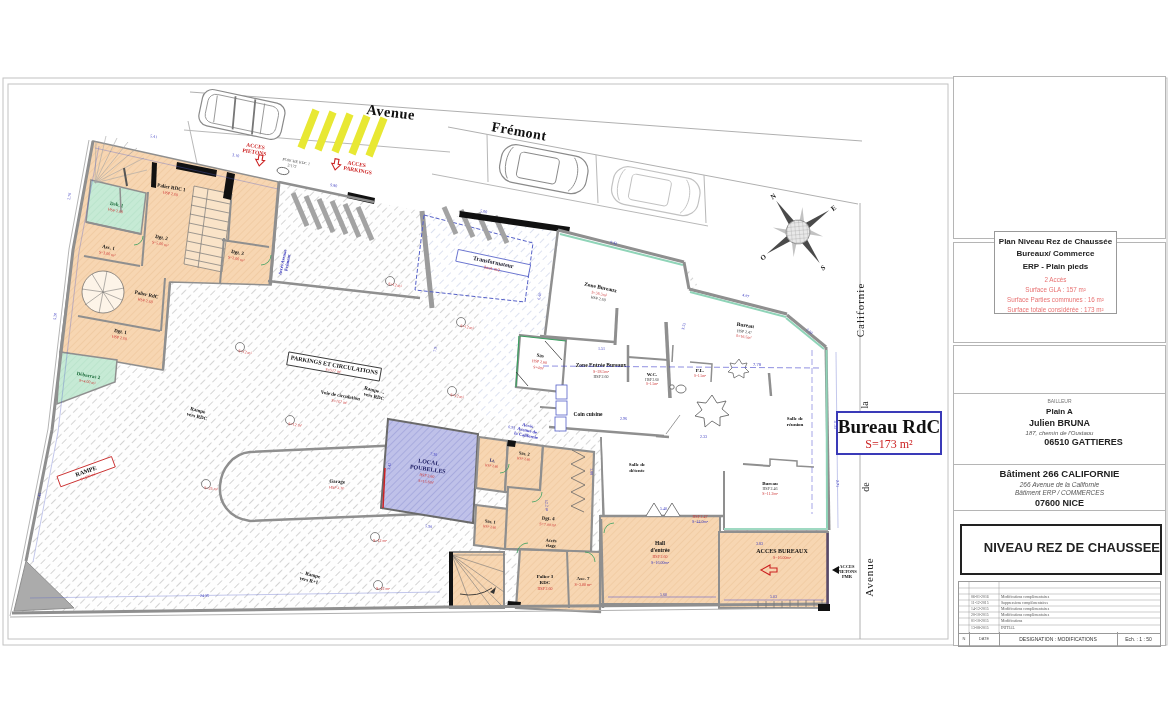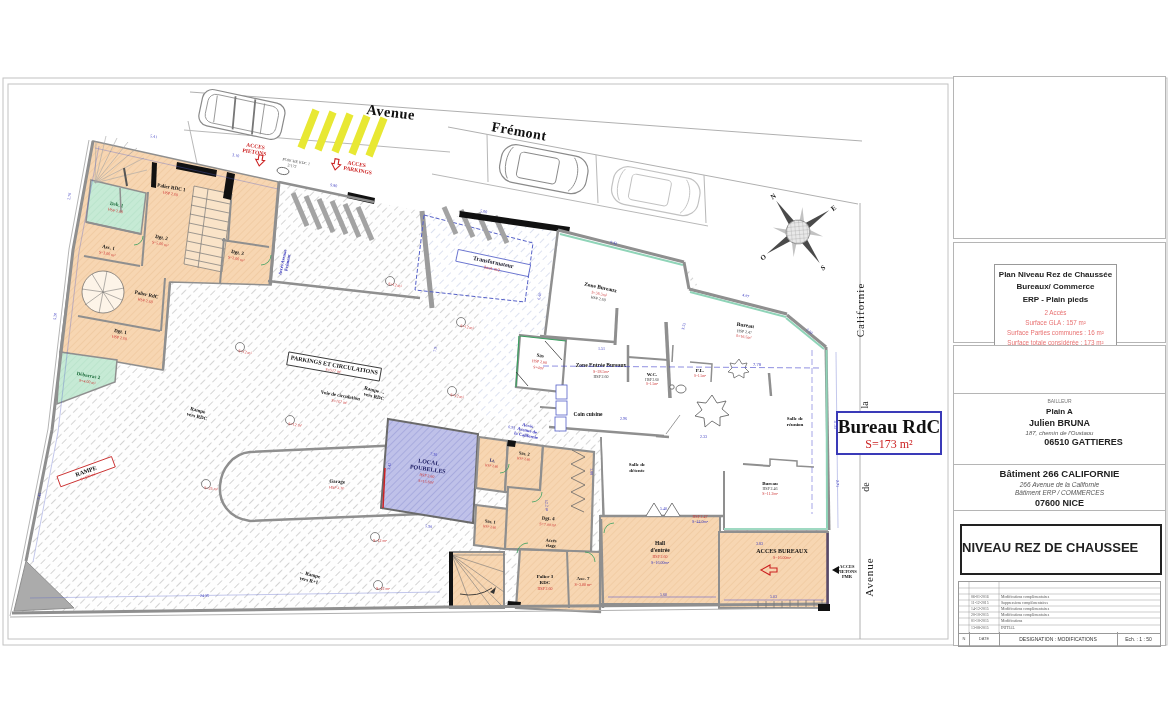--- a/index.html
+++ b/index.html
@@ -652,21 +652,21 @@
 
 <rect x="837" y="412" width="104" height="42" fill="#ffffff" stroke="#3a3ab8" stroke-width="2"></rect>
 <text x="889" y="433" font-size="19" font-weight="bold" fill="#111" text-anchor="middle">Bureau RdC</text>
 <text x="889" y="448" font-size="12" fill="#cc2222" text-anchor="middle" font-family="Liberation Sans">S=173 m²</text>
 </svg>
 
 <div class="rc" style="left:953px;top:76px;width:213px;height:163px;"></div>
 
 <div class="rc" style="left:953px;top:242px;width:213px;height:101px;"></div>
 
-<div class="rc" style="left:994px;top:264px;width:123px;height:83px;border:1px solid #999;text-align:center;font-family:'Liberation Sans';">
+<div class="rc" style="left:994px;top:231px;width:123px;height:83px;border:1px solid #999;text-align:center;font-family:'Liberation Sans';">
 <div style="margin-top:4px;font-size:8px;font-weight:bold;color:#222;line-height:1.55;">Plan Niveau Rez de Chaussée<br>Bureaux/ Commerce<br>ERP - Plain pieds</div>
 <div style="font-size:6.3px;color:#e87272;line-height:1.6;margin-top:2px;">2 Accès<br>Surface GLA : 157 m²<br>Surface Parties communes : 16 m²<br>Surface totale considérée : 173 m²</div>
 </div>
 
 <div class="rc" style="left:953px;top:345px;width:213px;height:301px;"></div>
 
 <div class="abs" style="left:953px;top:393px;width:213px;text-align:center;">
 <div style="border-top:1px solid #b5b5b5;padding-top:4px;font-size:5px;color:#777;">BAILLEUR</div>
 <div style="font-size:8px;font-weight:bold;color:#222;margin-top:3px;">Plain A</div>
 <div style="font-size:9px;font-weight:bold;color:#222;margin-top:2px;">Julien BRUNA</div>
@@ -675,21 +675,21 @@
 </div>
 
 <div class="abs" style="left:953px;top:464px;width:213px;text-align:center;">
 <div style="border-top:1px solid #b5b5b5;padding-top:3px;font-size:9.5px;font-weight:bold;color:#222;">Bâtiment 266 CALIFORNIE</div>
 <div style="font-size:6.5px;font-style:italic;color:#555;margin-top:2px;">266 Avenue de la Californie</div>
 <div style="font-size:6.5px;font-style:italic;color:#555;margin-top:1px;">Bâtiment ERP / COMMERCES</div>
 <div style="font-size:9px;font-weight:bold;color:#222;margin-top:2px;">07600 NICE</div>
 </div>
 
 <div class="abs" style="left:953px;top:510px;width:213px;border-top:1px solid #b5b5b5;"></div>
-<div class="abs" style="left:960px;top:524px;width:198px;height:47px;border:2.5px solid #222;background:#fff;text-align:left;line-height:44px;font-size:13px;font-weight:bold;color:#222;font-family:'Liberation Sans';">NIVEAU REZ DE CHAUSSEE</div>
+<div class="abs" style="left:960px;top:524px;width:198px;height:47px;border:2.5px solid #222;background:#fff;text-align:right;line-height:44px;font-size:13px;font-weight:bold;color:#222;font-family:'Liberation Sans';">NIVEAU REZ DE CHAUSSEE</div>
 
 <div class="abs" style="left:958px;top:581px;width:201px;height:51px;border:1px solid #999;">
 <svg width="201" height="51">
 <g stroke="#999" stroke-width="0.5">
 <line x1="0" y1="6" x2="201" y2="6"></line>
           <line x1="0" y1="12" x2="201" y2="12"></line>
           <line x1="0" y1="18" x2="201" y2="18"></line>
           <line x1="0" y1="24" x2="201" y2="24"></line>
           <line x1="0" y1="30" x2="201" y2="30"></line>
           <line x1="0" y1="36" x2="201" y2="36"></line>

